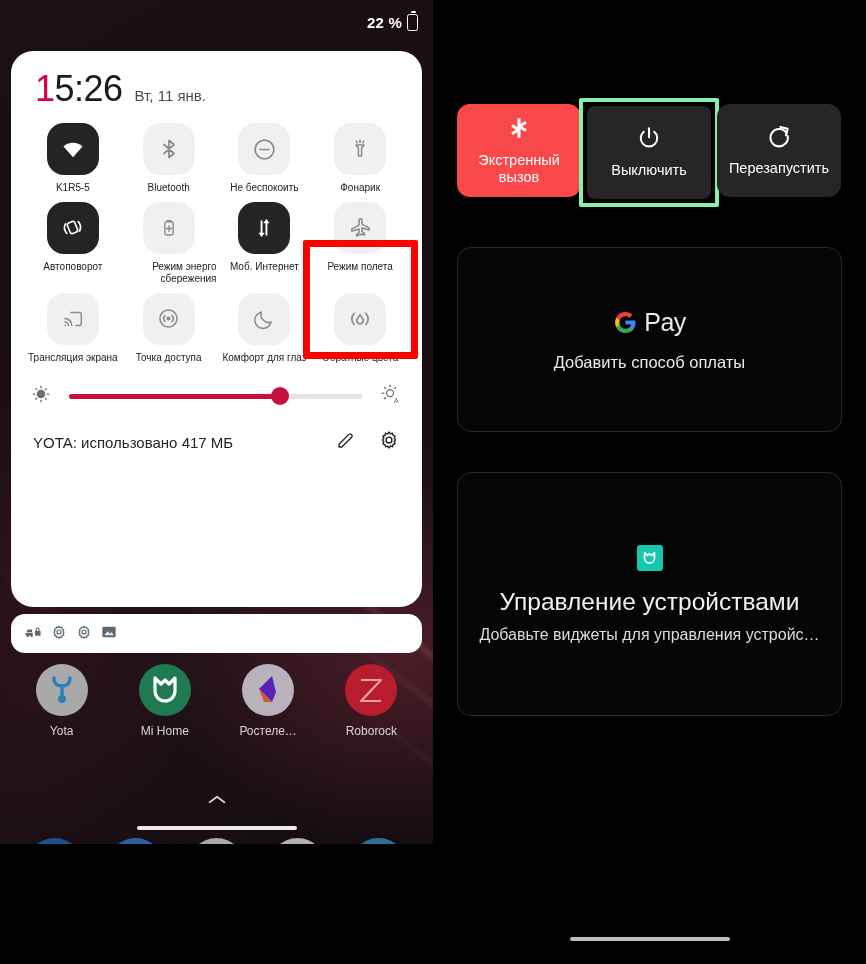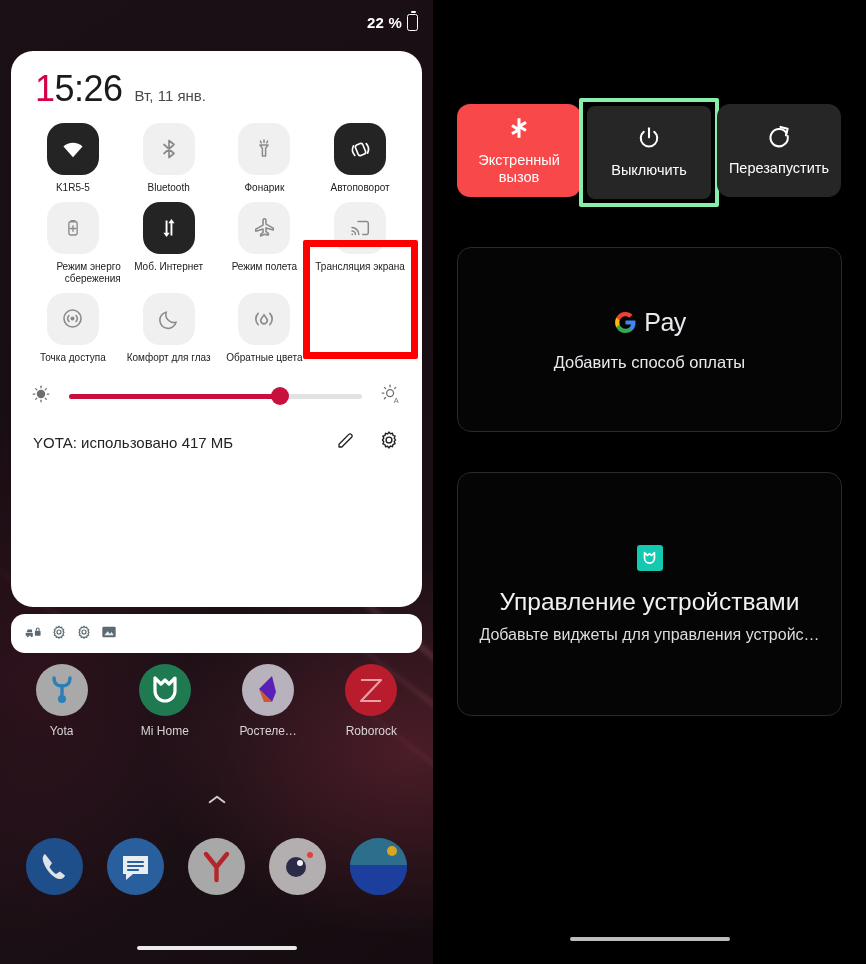--- a/index.html
+++ b/index.html
@@ -11,21 +11,21 @@
   }
   .screen {
     position: relative;
     width: 866px; height: 964px;
     display: flex;
   }
 
   
   .phone-left {
     position: relative;
-    width: 433px; height: 964px;
+    width: 433px; height: 844px;
     background: #120a0d;
     overflow: hidden;
   }
   .wallpaper {
     position: absolute; inset: 0;
     background:
       radial-gradient(ellipse 420px 300px at 95% 78%, rgba(150,50,70,0.40), rgba(0,0,0,0) 62%),
       radial-gradient(ellipse 300px 420px at 8% 70%, rgba(90,25,45,0.30), rgba(0,0,0,0) 65%),
       linear-gradient(150deg, #1a1015 0%, #170d12 40%, #1c1016 70%, #140c10 100%);
   }
@@ -230,20 +230,29 @@
 
         <div class="qs-tile">
           <div class="qs-ico">
             <svg width="24" height="24" viewBox="0 0 24 24" fill="none" stroke="#8a8a8a" stroke-width="1.7" stroke-linejoin="round" stroke-linecap="round">
               <path d="M7 7.5 17 16.5 12 20.5V3.5L17 7.5 7 16.5"></path>
             </svg>
           </div>
           <div class="qs-lab">Bluetooth</div>
         </div>
 
+        <div class="qs-tile">
+          <div class="qs-ico">
+            <svg width="25" height="25" viewBox="0 0 24 24" fill="none" stroke="#8a8a8a" stroke-width="1.6">
+              <circle cx="12" cy="12" r="9"></circle>
+                <line x1="7.6" y1="12" x2="16.4" y2="12" stroke-linecap="round"></line>
+            </svg>
+          </div>
+          <div class="qs-lab">Не беспокоить</div>
+        </div>
 
         <div class="qs-tile">
           <div class="qs-ico">
             <svg width="24" height="24" viewBox="0 0 24 24" fill="none" stroke="#8a8a8a" stroke-width="1.5" stroke-linecap="round" stroke-linejoin="round">
               <path d="M8 8h8l-2.4 3.2V19h-3.2v-7.8z"></path>
               <line x1="12" y1="3" x2="12" y2="5.4"></line>
               <line x1="8.4" y1="4" x2="9.3" y2="5.9"></line>
               <line x1="15.6" y1="4" x2="14.7" y2="5.9"></line>
             </svg>
           </div>

